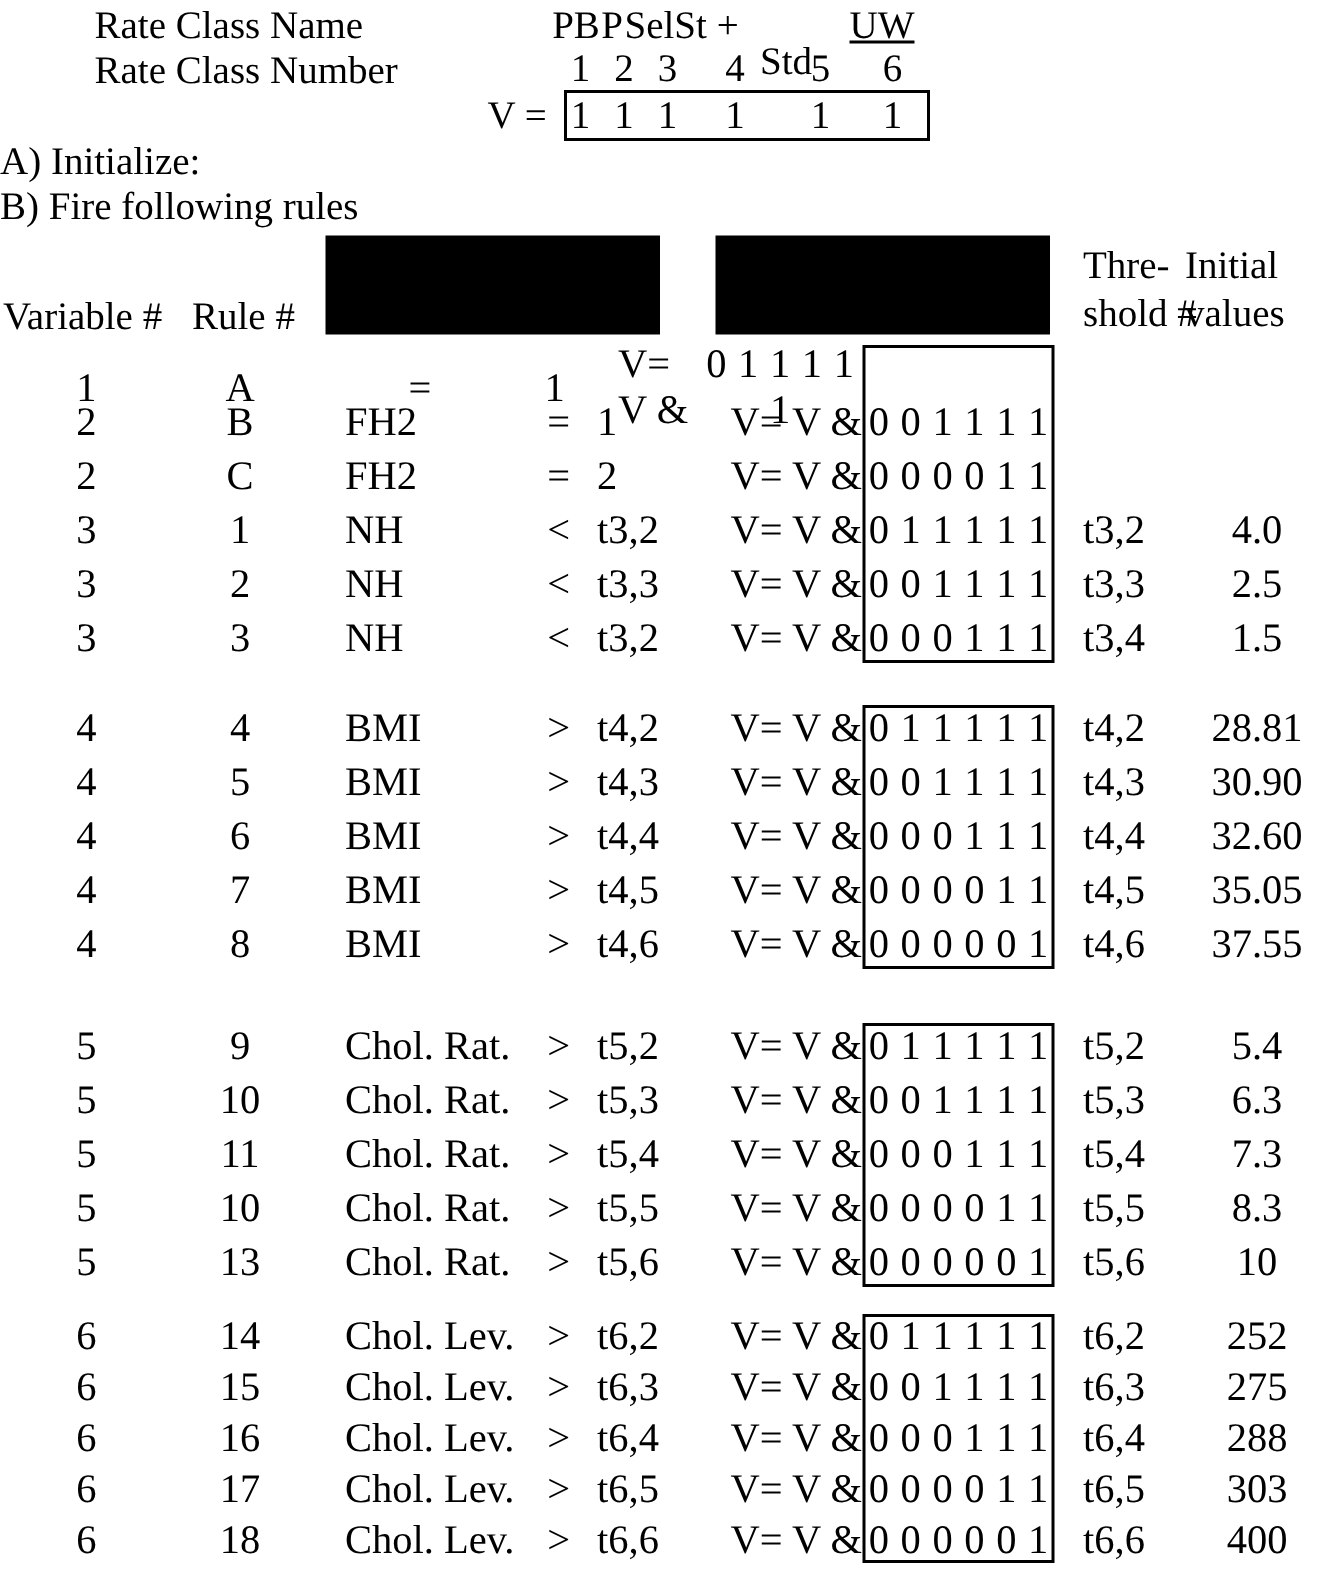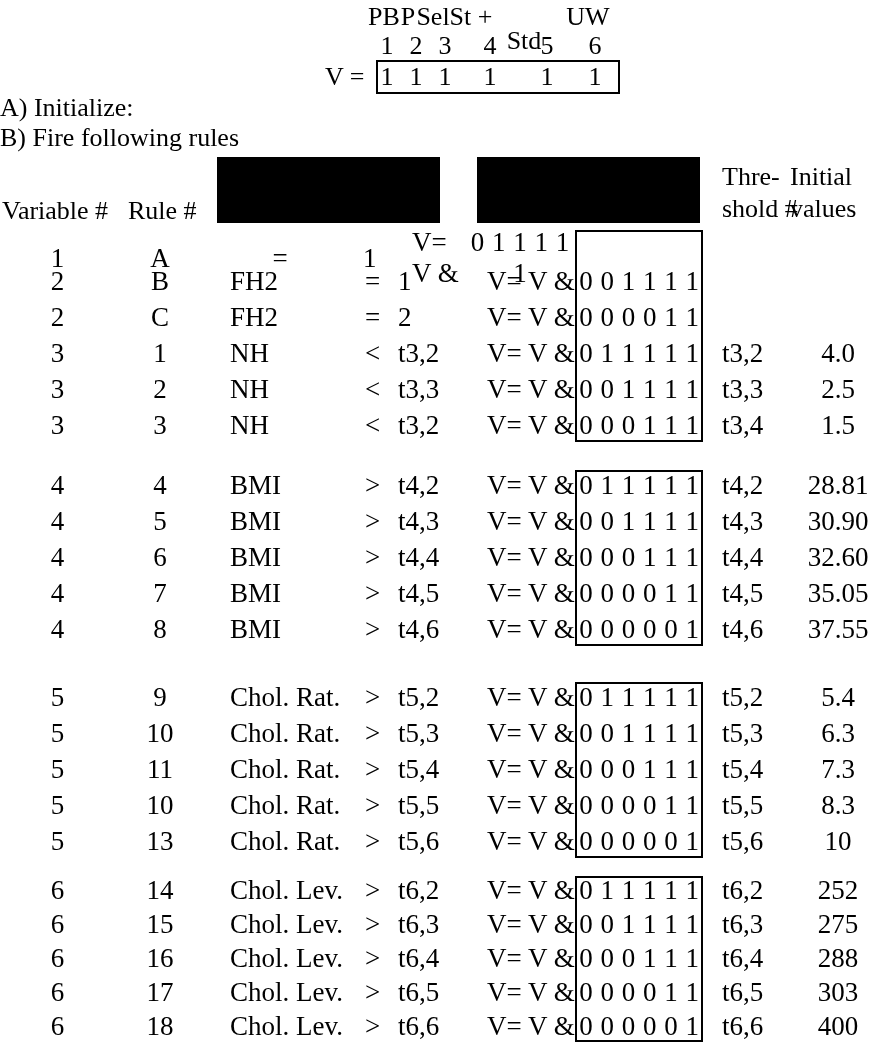--- a/index.html
+++ b/index.html
@@ -20,27 +20,29 @@
   .c-cond{padding-left:8px;}
   .c-assign{padding-left:22px;}
   .c-bits{text-align:center;word-spacing:1px;}
   .c-thr{padding-left:19px;}
 </style>
 </head>
 <body>
 
 <div class="canvas">
 
+  <span class="abs" style="left:63px;top:3px">Rate Class Name</span>
+  <span class="abs" style="left:63px;top:33px">Rate Class Number</span>
   <div id="class-names">
       <span class="slot" style="left: 384px; top: 3px;">PB</span>
       <span class="slot" style="left: 408px; top: 3px;">P</span>
       <span class="slot" style="left: 433px; top: 3px;">Sel</span>
       <span class="slot" style="left: 471px; top: 3px;">St +</span>
       <span class="slot" style="left: 524px; top: 3px; margin-top: 24px;">Std</span>
-      <span class="slot" style="left: 588px; top: 3px;">UW</span>
+      <span class="slot" style="left: 588px; top: 3px; text-decoration: underline;">UW</span>
     </div>
   <div id="class-numbers">
       <span class="slot" style="left: 387px; top: 32px;">1</span>
       <span class="slot" style="left: 416px; top: 32px;">2</span>
       <span class="slot" style="left: 445px; top: 32px;">3</span>
       <span class="slot" style="left: 490px; top: 32px;">4</span>
       <span class="slot" style="left: 547px; top: 32px;">5</span>
       <span class="slot" style="left: 595px; top: 32px;">6</span>
     </div>
   <span class="abs" style="left:325px;top:63px">V =</span>

